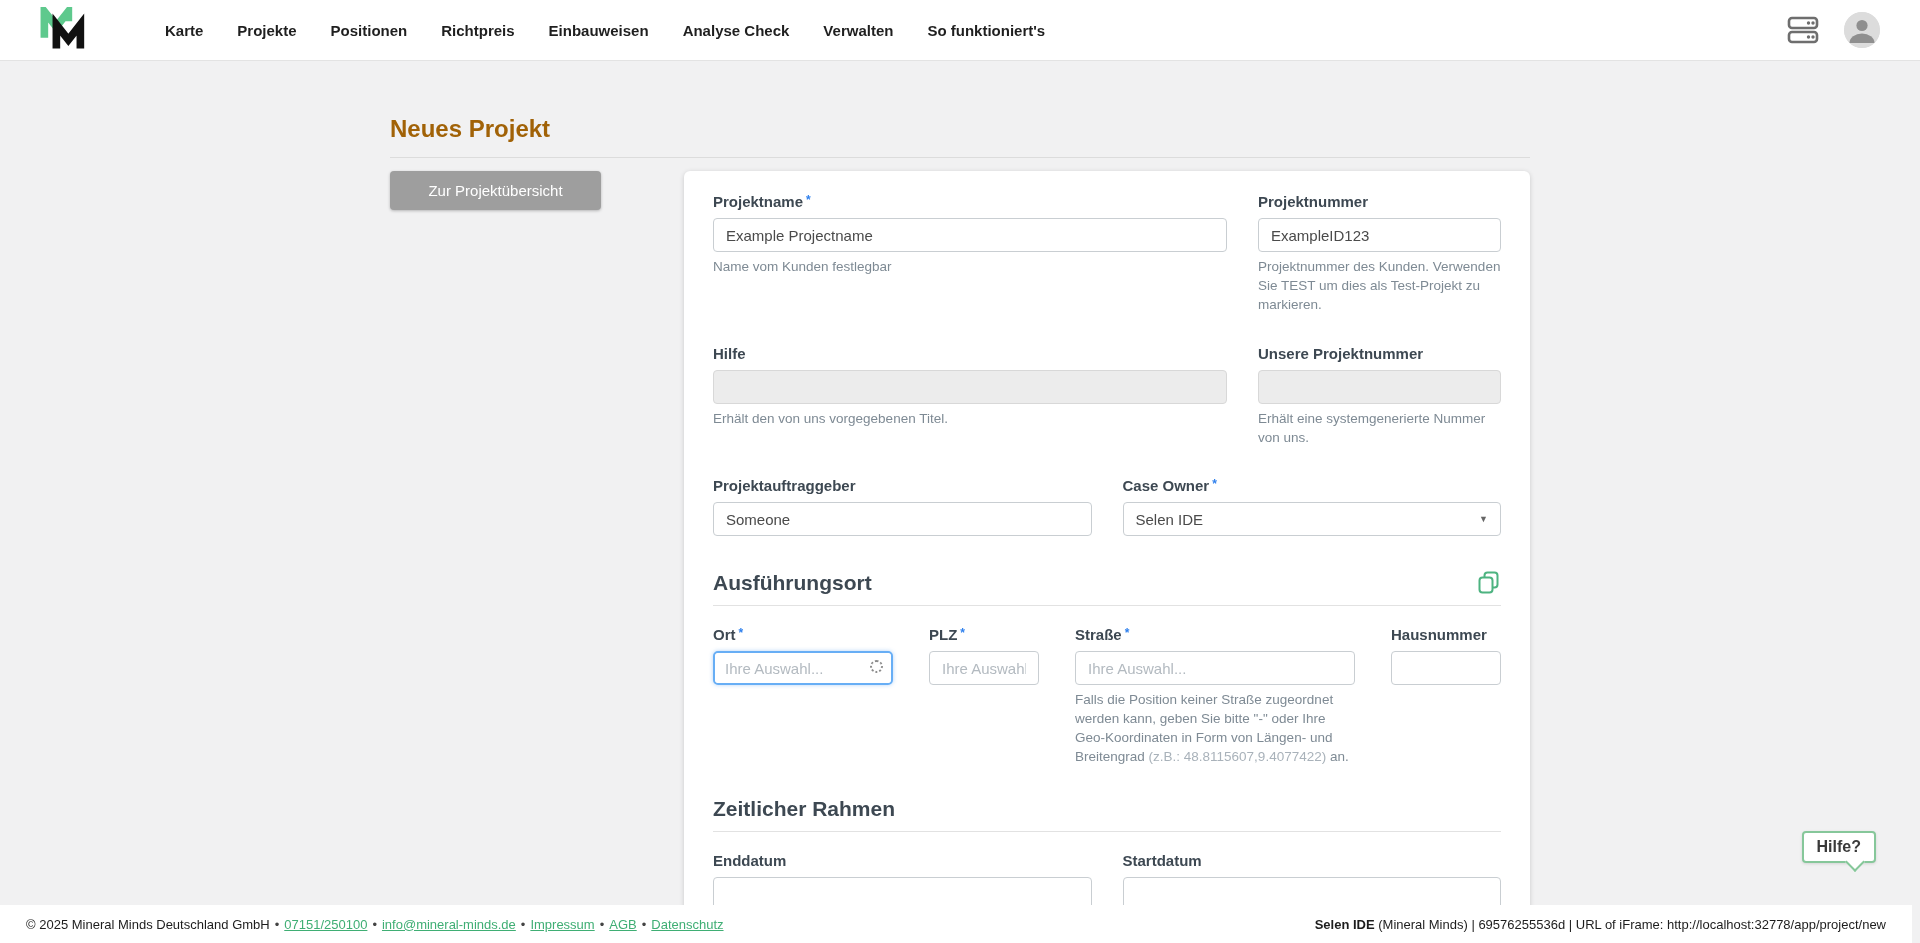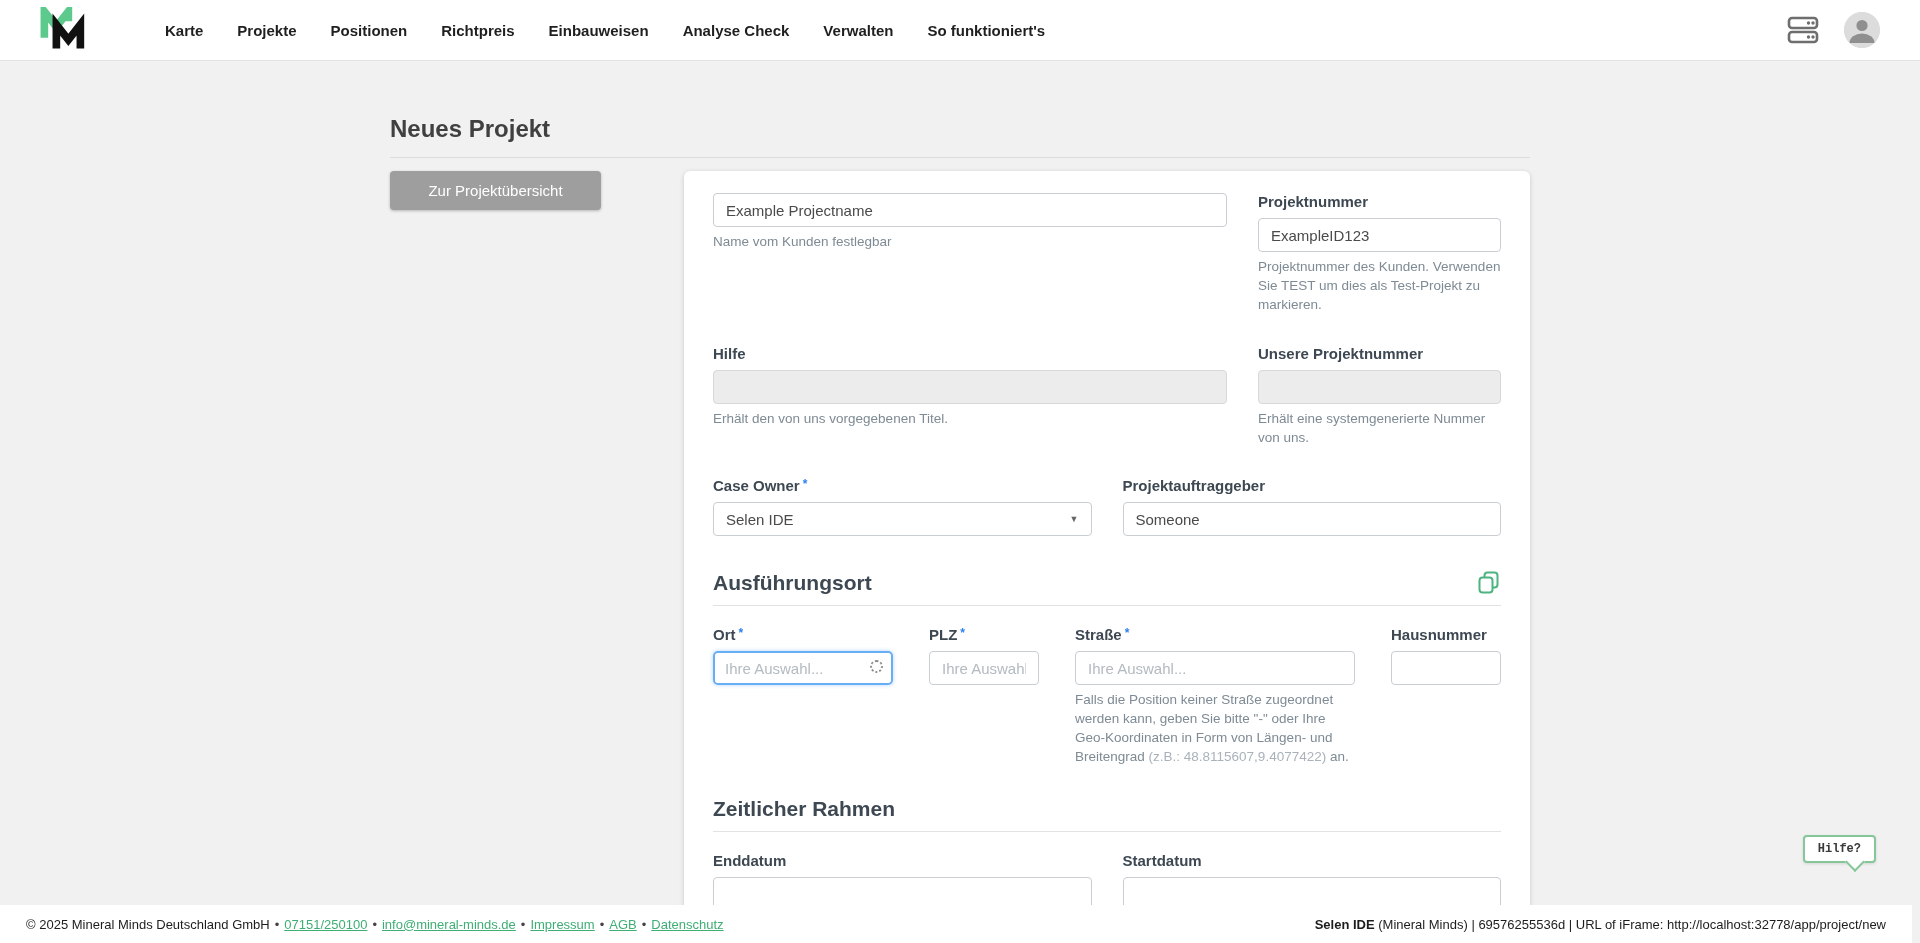--- a/index.html
+++ b/index.html
@@ -27,21 +27,21 @@
   }
   .nav-right { margin-left:auto; display:flex; align-items:center; gap:24px; }
   .server-icon { cursor:pointer; display:flex; }
   .avatar {
     width:36px; height:36px; border-radius:50%; background:#dcdcdc;
     overflow:hidden; display:flex; align-items:flex-end; justify-content:center; cursor:pointer;
   }
 
   
   .container { width:1140px; margin:0 auto; padding-top:54px; }
-  h1.page-title { font-size:24px; font-weight:700; color:#404040; margin:0 0 14px; }
+  h1.page-title { font-size:24px; font-weight:700; color:#a16207; margin:0 0 14px; }
   .title-rule { border:none; border-top:1px solid #dcdcdc; margin:0 0 13px; }
   .content-row { display:flex; gap:31px; align-items:flex-start; }
   .left-col { width:263px; flex:0 0 263px; }
   .back-btn {
     width:211px; height:39px; background:#9e9e9e; color:#fff;
     border:none; border-radius:4px; font-size:15px; font-family:inherit;
     cursor:pointer; box-shadow:0 1px 3px rgba(0,0,0,.25);
   }
 
   .card {
@@ -89,22 +89,22 @@
 
   .section-head { display:flex; justify-content:space-between; align-items:center; margin:34px 0 10px; }
   .section-head h3 { font-size:21px; font-weight:700; color:#3d4852; margin:0; }
   .section-rule { border:none; border-top:1px solid #e2e2e2; margin:0 0 20px; }
   .copy-icon { cursor:pointer; display:flex; }
 
   
   .help-bubble {
     position:fixed; right:44px; bottom:80px; z-index:60;
     background:#fff; border:2px solid #86c79a; border-radius:4px;
-    padding:5px 13px; font-size:12px; font-weight:700; color:#3a3a3a;
-    cursor:pointer; box-shadow:0 1px 3px rgba(0,0,0,.12);font-family:Liberation Mono, monospace;
+    padding:5px 13px; font-size:16px; font-weight:700; color:#3a3a3a;
+    cursor:pointer; box-shadow:0 1px 3px rgba(0,0,0,.12);
   }
   .help-bubble::after {
     content:""; position:absolute; bottom:-8px; right:12px;
     width:12px; height:12px; background:#fff;
     border-right:2px solid #86c79a; border-bottom:2px solid #86c79a;
     transform:rotate(45deg);
   }
 
   
   footer {
@@ -167,20 +167,23 @@
 
   <div class="content-row">
     <div class="left-col">
       <button class="back-btn">Zur Projektübersicht</button>
     </div>
 
     <div class="card main">
 
       <div class="row-2col">
         <div>
+          <label class="form-label">
+            <span>Projektname</span><span class="req">*</span>
+          </label>
           <input class="text-input" type="text" value="Example Projectname" style="">
           <div class="helper">Name vom Kunden festlegbar</div>
         </div>
         <div>
           <label class="form-label">Projektnummer</label>
           <input class="text-input" type="text" value="ExampleID123" style="">
           <div class="helper">Projektnummer des Kunden. Verwenden Sie TEST um dies als Test-Projekt zu markieren.</div>
         </div>
       </div>
 
@@ -191,32 +194,32 @@
           <div class="helper">Erhält den von uns vorgegebenen Titel.</div>
         </div>
         <div>
           <label class="form-label">Unsere Projektnummer</label>
           <input class="text-input disabled" type="text" disabled="" value="" style="">
           <div class="helper">Erhält eine systemgenerierte Nummer von uns.</div>
         </div>
       </div>
 
       <div class="row-2col-even" style="margin-bottom:2px;">
+        <div>
+          <label class="form-label">Projektauftraggeber</label>
+          <input class="text-input" type="text" value="Someone" style="">
+        </div>
         <div>
           <label class="form-label">
             <span>Case Owner</span><span class="req">*</span>
           </label>
           <div class="select-box">
             <span>Selen IDE</span>
             <span class="select-arrow">▼</span>
           </div>
-        </div>
-        <div>
-          <label class="form-label">Projektauftraggeber</label>
-          <input class="text-input" type="text" value="Someone" style="">
         </div>
       </div>
 
       <div class="section-head">
         <h3>Ausführungsort</h3>
         <span class="copy-icon">
           <svg width="25" height="25" viewBox="0 0 25 25">
             <rect x="8.5" y="2.5" width="13" height="15" rx="3" fill="none" stroke="#4db380" stroke-width="2"></rect>
             <rect x="3.5" y="7.5" width="13" height="15" rx="3" fill="#ffffff" stroke="#4db380" stroke-width="2"></rect>
           </svg>

